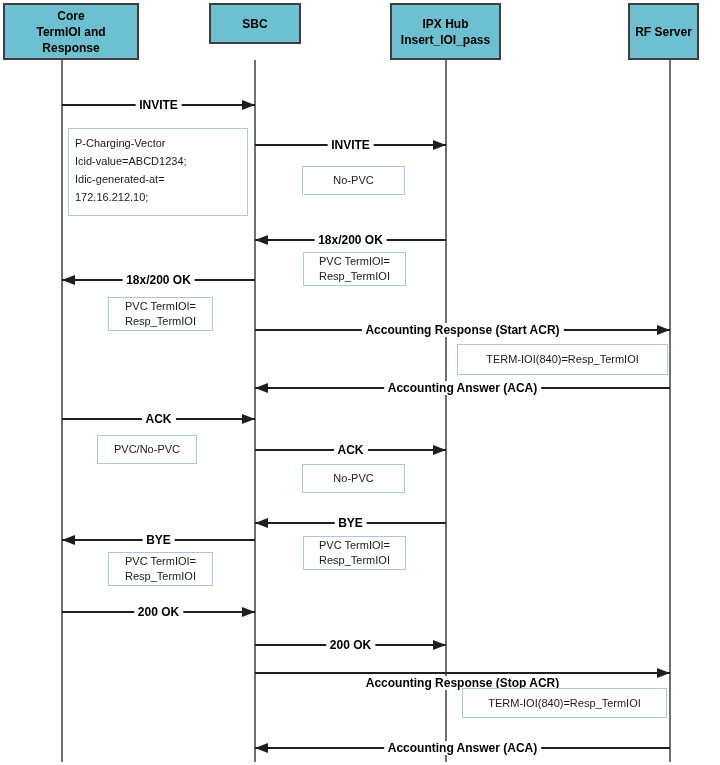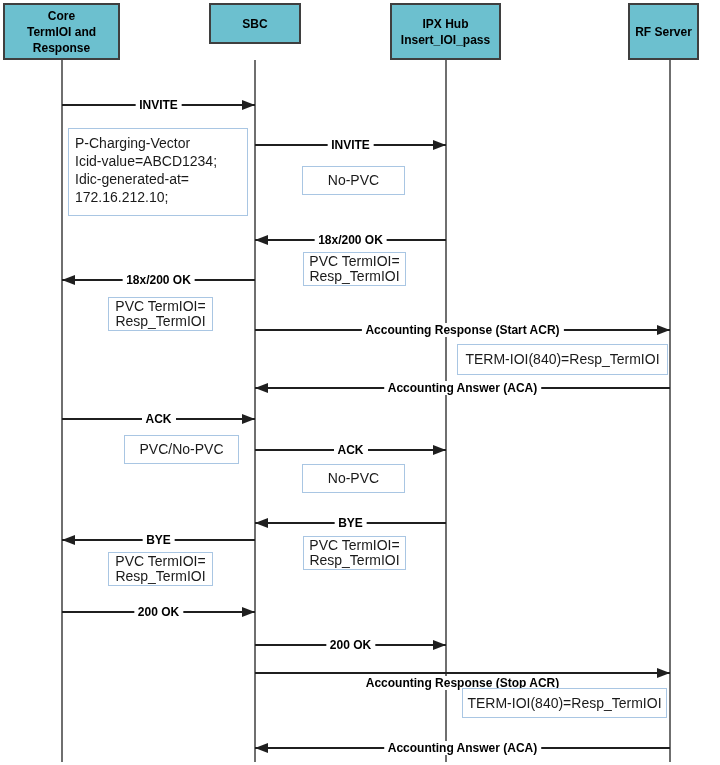--- a/index.html
+++ b/index.html
@@ -64,21 +64,21 @@
     white-space: nowrap;
   }
   .note {
     position: absolute;
     box-sizing: border-box;
     background: var(--note-fill, #ffffff);
     border: 1.5px solid var(--note-border, #A9C6E3);
     display: flex;
     flex-direction: column;
     justify-content: center;
-    font-size: 14px;
+    font-size: 11px;
     line-height: 15px;
     color: #1a1a1a;
     white-space: nowrap;
   }
   .note.center {
     align-items: center;
     text-align: right;
   }
   .note.left {
     align-items: flex-start;
@@ -86,21 +86,21 @@
     text-align: left;
     padding: 5px 6px;
     line-height: 18px;
   }
 </style>
 </head>
 <body>
 
 <div id="diagram">
     <div class="lifeline" style="left: 61px; top: 60px; height: 702px;"></div>
-    <div class="actor" style="left: 3px; top: 3px; width: 117px; height: 57px;">
+    <div class="actor" style="left: 3px; top: 3px; width: 136px; height: 57px;">
       <div class="actor-line">Core</div>
       <div class="actor-line">TermIOI and</div>
       <div class="actor-line">Response</div>
     </div>
     <div class="lifeline" style="left: 254px; top: 60px; height: 702px;"></div>
     <div class="actor" style="left: 209px; top: 3px; width: 92px; height: 41px;">
       <div class="actor-line">SBC</div>
     </div>
     <div class="lifeline" style="left: 445px; top: 60px; height: 702px;"></div>
     <div class="actor" style="left: 390px; top: 3px; width: 111px; height: 57px;">
@@ -166,21 +166,21 @@
       <div class="note-line">PVC TermIOI=</div>
       <div class="note-line">Resp_TermIOI</div>
     </div>
     <div class="note center" style="left: 108px; top: 297px; width: 105px; height: 34px;">
       <div class="note-line">PVC TermIOI=</div>
       <div class="note-line">Resp_TermIOI</div>
     </div>
     <div class="note center" style="left: 457px; top: 344px; width: 211px; height: 31px;">
       <div class="note-line">TERM-IOI(840)=Resp_TermIOI</div>
     </div>
-    <div class="note center" style="left: 124px; top: 435px; width: 115px; height: 29px;">
+    <div class="note center" style="left: 97px; top: 435px; width: 100px; height: 29px;">
       <div class="note-line">PVC/No-PVC</div>
     </div>
     <div class="note center" style="left: 302px; top: 464px; width: 103px; height: 29px;">
       <div class="note-line">No-PVC</div>
     </div>
     <div class="note center" style="left: 303px; top: 536px; width: 103px; height: 34px;">
       <div class="note-line">PVC TermIOI=</div>
       <div class="note-line">Resp_TermIOI</div>
     </div>
     <div class="note center" style="left: 108px; top: 552px; width: 105px; height: 34px;">

